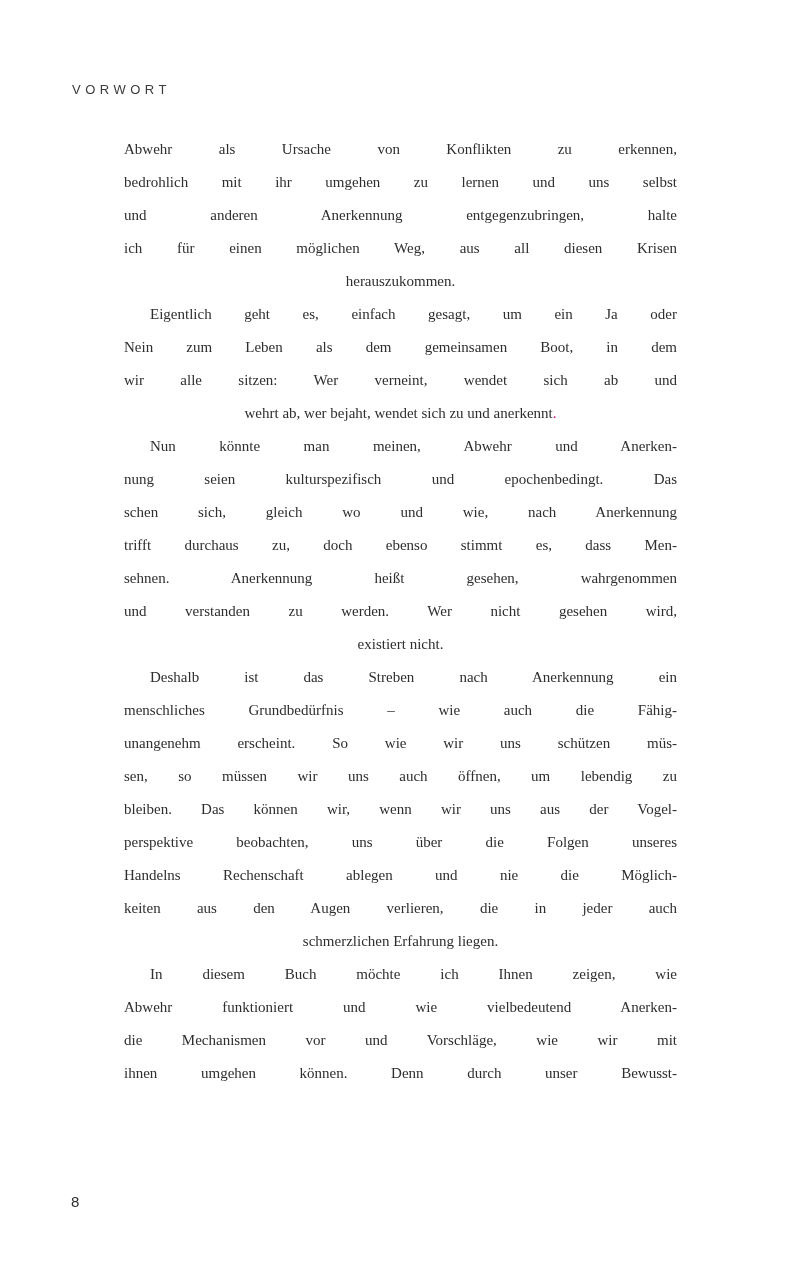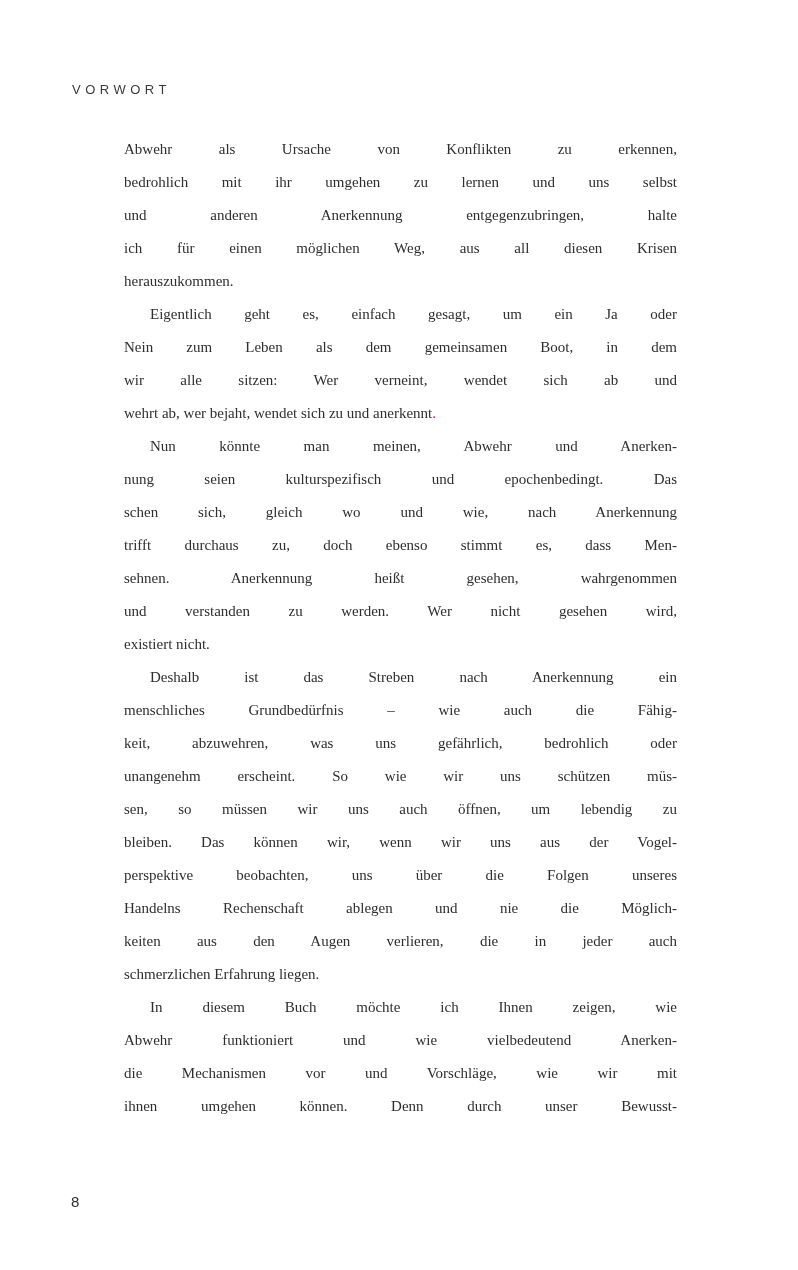--- a/index.html
+++ b/index.html
@@ -38,21 +38,21 @@
     line-height: 33px;
     color: var(--text);
   }
   .line {
     text-align: justify;
     text-align-last: justify;
     height: 33px;
     white-space: normal;
   }
   .line.last {
-    text-align: left;
+    text-align: center;
     text-align-last: auto;
   }
   .line.ind { text-indent: 26px; }
   .accent { color: var(--accent); }
   .page-number {
     position: absolute;
     left: 71px;
     top: 1193px;
     font-family: "Liberation Sans", sans-serif;
     font-size: 15px;
@@ -89,21 +89,20 @@
       <div class="line">schen sich, gleich wo und wie, nach Anerkennung</div>
       <div class="line">trifft durchaus zu, doch ebenso stimmt es, dass Men-</div>
       <div class="line">sehnen. Anerkennung heißt gesehen, wahrgenommen</div>
       <div class="line">und verstanden zu werden. Wer nicht gesehen wird,</div>
       <div class="line last">existiert nicht.</div>
     </div>
 
     <div class="para">
       <div class="line ind">Deshalb ist das Streben nach Anerkennung ein</div>
       <div class="line">menschliches Grundbedürfnis – wie auch die Fähig-</div>
-      <div class="line">keit, abzuwehren, was uns gefährlich, bedrohlich oder</div>
       <div class="line">unangenehm erscheint. So wie wir uns schützen müs-</div>
       <div class="line">sen, so müssen wir uns auch öffnen, um lebendig zu</div>
       <div class="line">bleiben. Das können wir, wenn wir uns aus der Vogel-</div>
       <div class="line">perspektive beobachten, uns über die Folgen unseres</div>
       <div class="line">Handelns Rechenschaft ablegen und nie die Möglich-</div>
       <div class="line">keiten aus den Augen verlieren, die in jeder auch</div>
       <div class="line last">schmerzlichen Erfahrung liegen.</div>
     </div>
 
     <div class="para">

